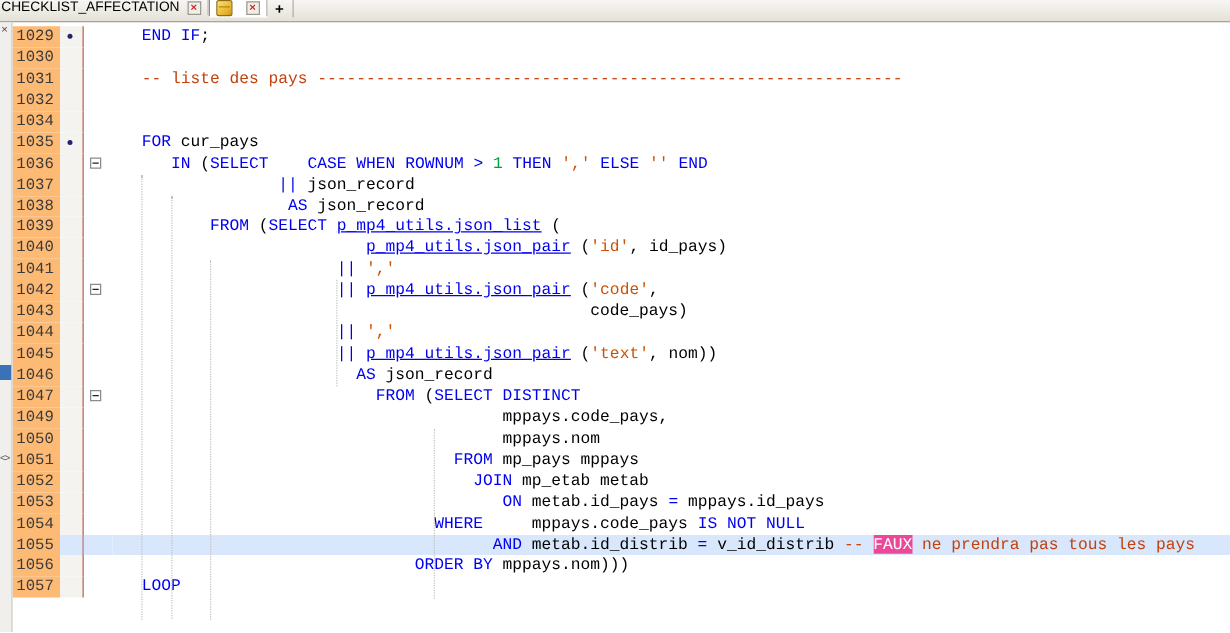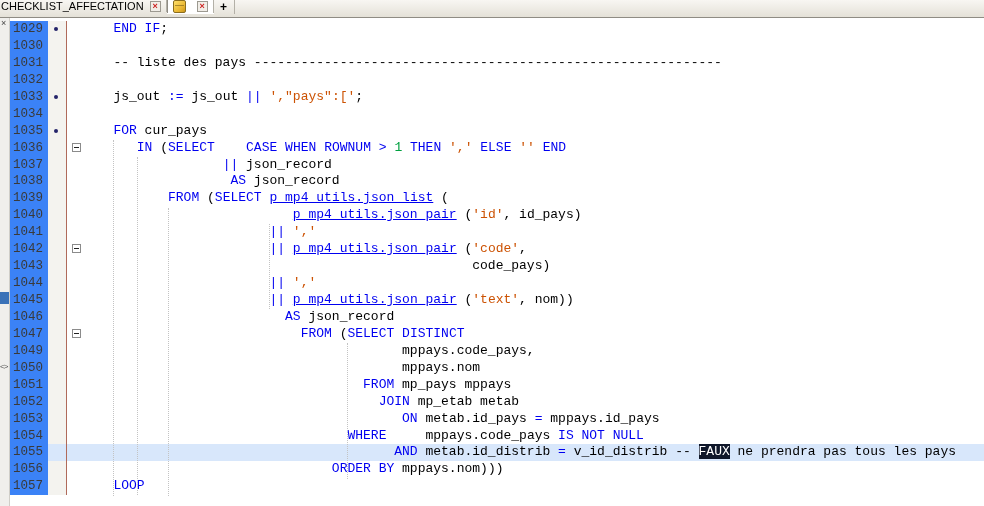--- a/index.html
+++ b/index.html
@@ -36,38 +36,38 @@
   #editor{position:absolute;top:18px;left:0;right:0;bottom:0;background:#fff;overflow:hidden;}
   #strip{position:absolute;left:0;top:0;width:10px;height:100%;
     background:#f0efec;border-right:1px solid #d0cec8;box-sizing:border-box;z-index:3;}
   #strip .panel-x{position:absolute;left:1px;top:1px;font-size:9px;color:#444;line-height:9px;}
   #strip .bluemark{position:absolute;left:0;top:274px;width:9px;height:12px;background:#3a72b8;}
   #strip .codemark{position:absolute;left:0;top:344px;font-size:8px;color:#555;letter-spacing:-1px;}
 
   #lines{position:absolute;left:10px;top:3px;right:0;}
   .row{display:flex;height:16.95px;line-height:16.95px;
     font-family:"Liberation Mono","DejaVu Sans Mono",monospace;font-size:13px;}
-  .num{width:38px;flex:0 0 auto;background:#3b82f6;color:#3a3a3a;
+  .num{width:38px;flex:0 0 auto;background:#fdba74;color:#3a3a3a;
     font-size:12.5px;padding-left:3px;box-sizing:border-box;}
   .mark{width:18px;flex:0 0 auto;background:#f4f3ef;border-right:1px solid #b06a5a;position:relative;box-sizing:content-box;}
   .dot{position:absolute;left:6px;top:6px;width:4px;height:4px;background:#24246a;border-radius:50%;}
   .fold{width:23px;flex:0 0 auto;position:relative;}
   .foldbox{position:absolute;left:5px;top:3px;width:9px;height:9px;box-sizing:border-box;
     border:1px solid #8b8b8b;background:#fff;}
   .foldbox::after{content:"";position:absolute;left:1px;right:1px;top:3px;height:1px;background:#222;}
   .code{flex:1 1 auto;white-space:pre;color:#000;}
   .row.hl .mark,.row.hl .fold,.row.hl .code{background:#d8e7fb;}
 
   .tp{color:#000;}
   .tk{color:#0000f0;}
   .ts{color:#cc5203;}
-  .tc{color:#000000;}
+  .tc{color:#c2410c;}
   .tn{color:#00a040;}
   .tf{color:#0000f0;text-decoration:underline;}
-  .tsel{background:#0f172a;color:#fff;}
+  .tsel{background:#ec4899;color:#fff;}
 
   #guides{position:absolute;left:0;top:0;right:0;bottom:0;pointer-events:none;z-index:2;}
   .guide{position:absolute;width:0;border-left:1px dotted #c3c3c3;}
 </style>
 </head>
 <body>
 
 <div id="tabbar">
   <div class="tab first">
     <span>CHECKLIST_AFFECTATION</span>
@@ -106,28 +106,20 @@
         <div class="num">1031</div>
         <div class="mark"></div>
         <div class="fold"></div>
         <div class="code"><span class="tp">   </span><span class="tc">-- liste des pays ------------------------------------------------------------</span></div>
       </div>
       <div class="row">
         <div class="num">1032</div>
         <div class="mark"></div>
         <div class="fold"></div>
         <div class="code"></div>
-      </div>
-      <div class="row">
-        <div class="num">1033</div>
-        <div class="mark">
-          <span class="dot"></span>
-        </div>
-        <div class="fold"></div>
-        <div class="code"><span class="tp">   js_out </span><span class="tk">:=</span><span class="tp"> js_out </span><span class="tk">||</span><span class="tp"> </span><span class="ts">',"pays":['</span><span class="tp">;</span></div>
       </div>
       <div class="row">
         <div class="num">1034</div>
         <div class="mark"></div>
         <div class="fold"></div>
         <div class="code"></div>
       </div>
       <div class="row">
         <div class="num">1035</div>
         <div class="mark">

